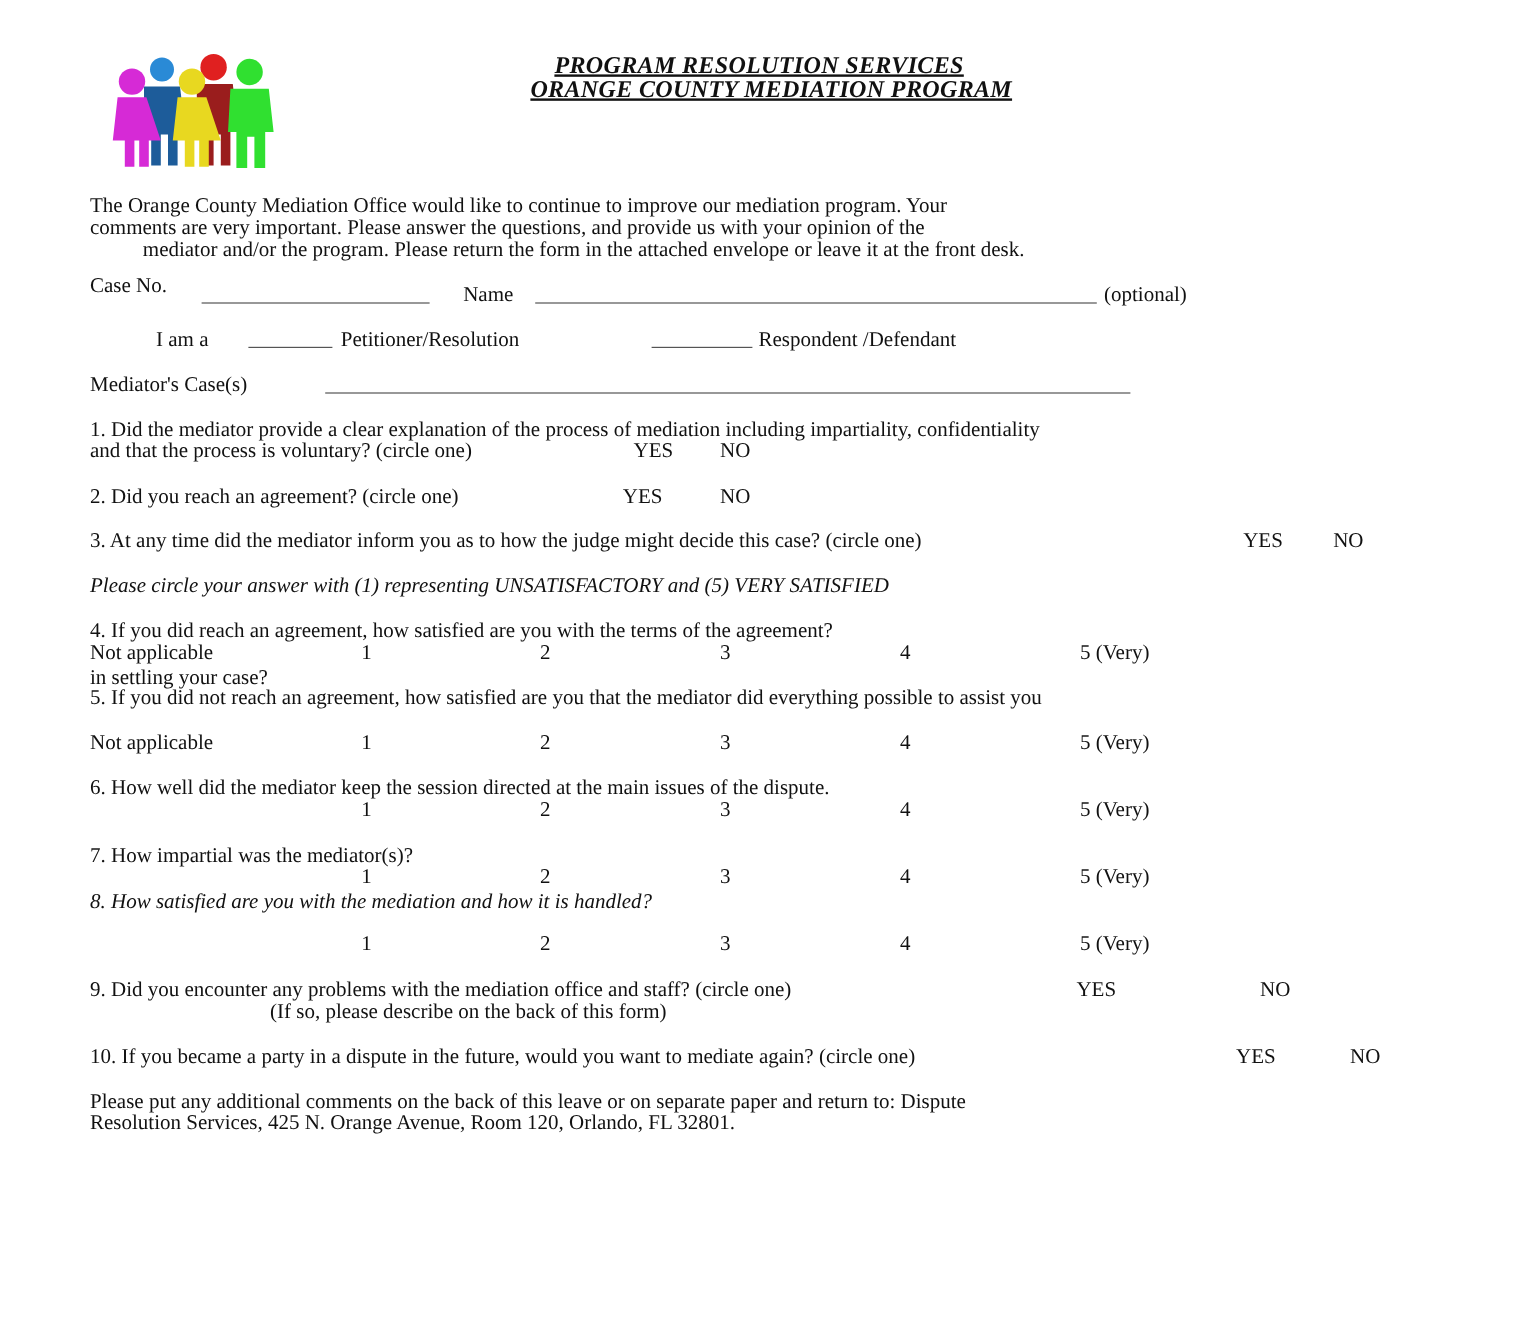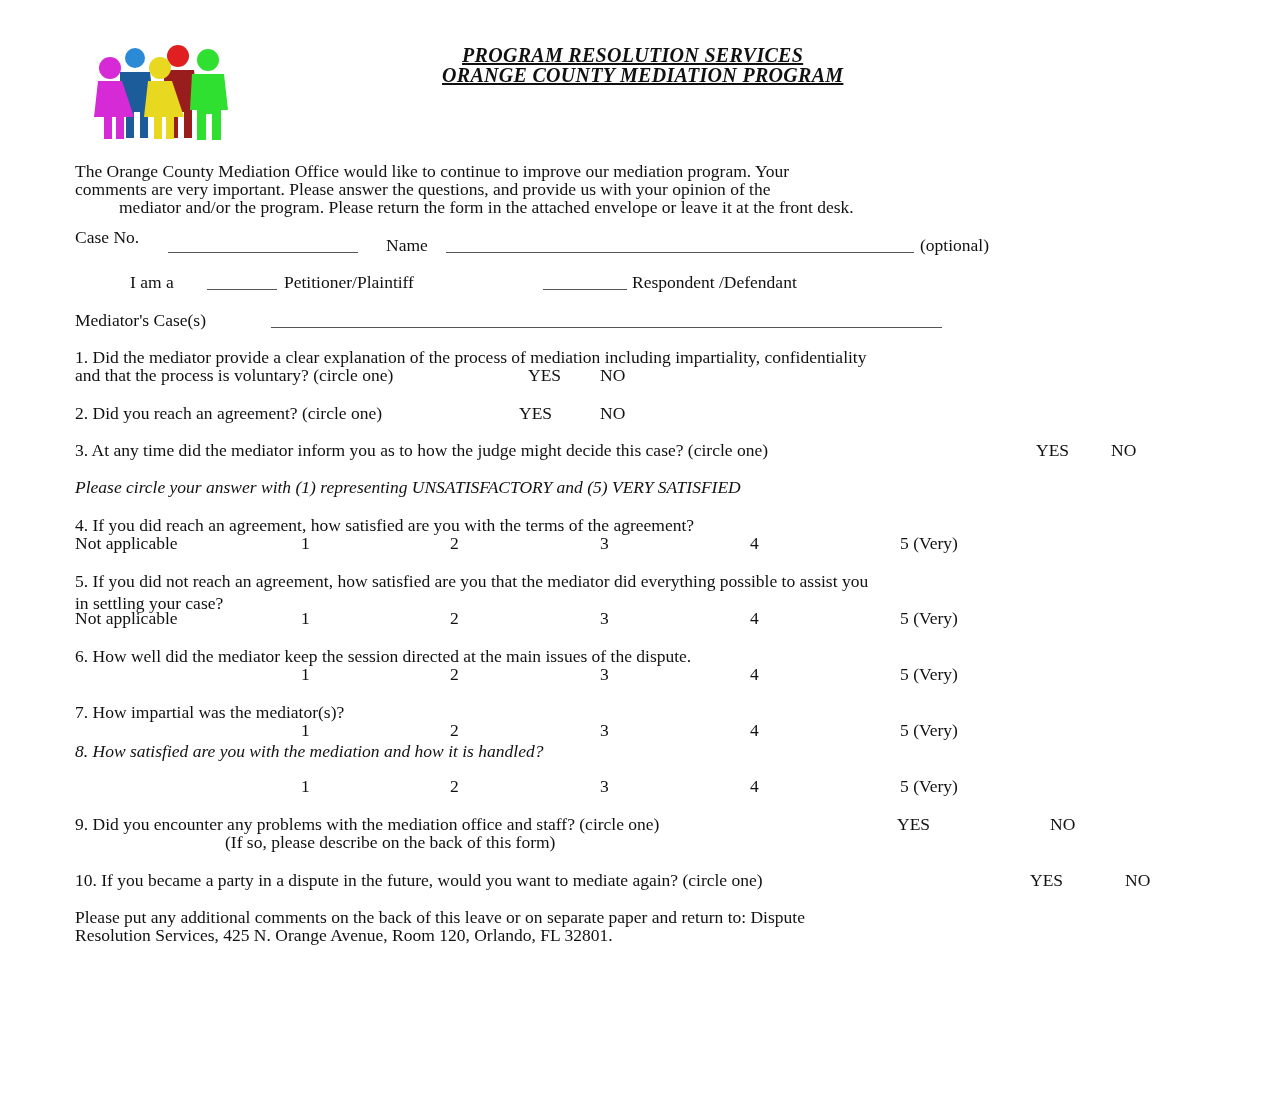--- a/index.html
+++ b/index.html
@@ -53,21 +53,21 @@
 <div class="line" style="left:75px; top:198px;margin-left:44px;">mediator and/or the program. Please return the form in the attached envelope or leave it at the front desk.</div>
 
 <div class="line" style="left:75px; top:228px;">Case No.</div>
 <div class="abs blank" style="left:168px; top:238px; width:190px;"></div>
 <div class="line" style="left:386px; top:236px;">Name</div>
 <div class="abs blank" style="left:446px; top:238px; width:468px;"></div>
 <div class="line" style="left:920px; top:236px;">(optional)</div>
 
 <div class="line" style="left:130px; top:273px;">I am a</div>
 <div class="abs blank" style="left:207px; top:275px; width:70px;"></div>
-<div class="line" style="left:284px; top:273px;">Petitioner/Plaintiff</div>
+<div class="line" style="left:284px; top:273px;">Petitioner/Resolution</div>
 <div class="abs blank" style="left:543px; top:275px; width:84px;"></div>
 <div class="line" style="left:632px; top:273px;text-align:center;">Respondent /Defendant</div>
 
 <div class="line" style="left:75px; top:311px;">Mediator's Case(s)</div>
 <div class="abs blank" style="left:271px; top:313px; width:671px;"></div>
 
 <div class="line" style="left:75px; top:348px;">1.  Did the mediator provide a clear explanation of the process of mediation including impartiality, confidentiality</div>
 <div class="line" style="left:75px; top:366px;">and that the process is voluntary? (circle one)</div>
 <div class="line" style="left:528px; top:366px;">YES</div>
 <div class="line" style="left:600px; top:366px;">NO</div>
@@ -86,21 +86,21 @@
 <div class="scale">
   <span class="line" style="left:75px; top:534px;">Not applicable</span>
   <span class="line" style="left:301px; top:534px;">1</span>
   <span class="line" style="left:450px; top:534px;">2</span>
   <span class="line" style="left:600px; top:534px;">3</span>
   <span class="line" style="left:750px; top:534px;">4</span>
   <span class="line" style="left:900px; top:534px;">5 (Very)</span>
 </div>
 
 <div class="line" style="left:75px; top:572px;">5.  If you did not reach an agreement, how satisfied are you that the mediator did everything possible to assist you</div>
-<div class="line" style="left:75px; top:594px;">in settling your case?</div>
+<div class="line" style="left:75px; top:555px;">in settling your case?</div>
 <div class="scale">
   <span class="line" style="left:75px; top:609px;">Not applicable</span>
   <span class="line" style="left:301px; top:609px;">1</span>
   <span class="line" style="left:450px; top:609px;">2</span>
   <span class="line" style="left:600px; top:609px;">3</span>
   <span class="line" style="left:750px; top:609px;">4</span>
   <span class="line" style="left:900px; top:609px;">5 (Very)</span>
 </div>
 
 <div class="line" style="left:75px; top:647px;">6.  How well did the mediator keep the session directed at the main issues of the dispute.</div>

